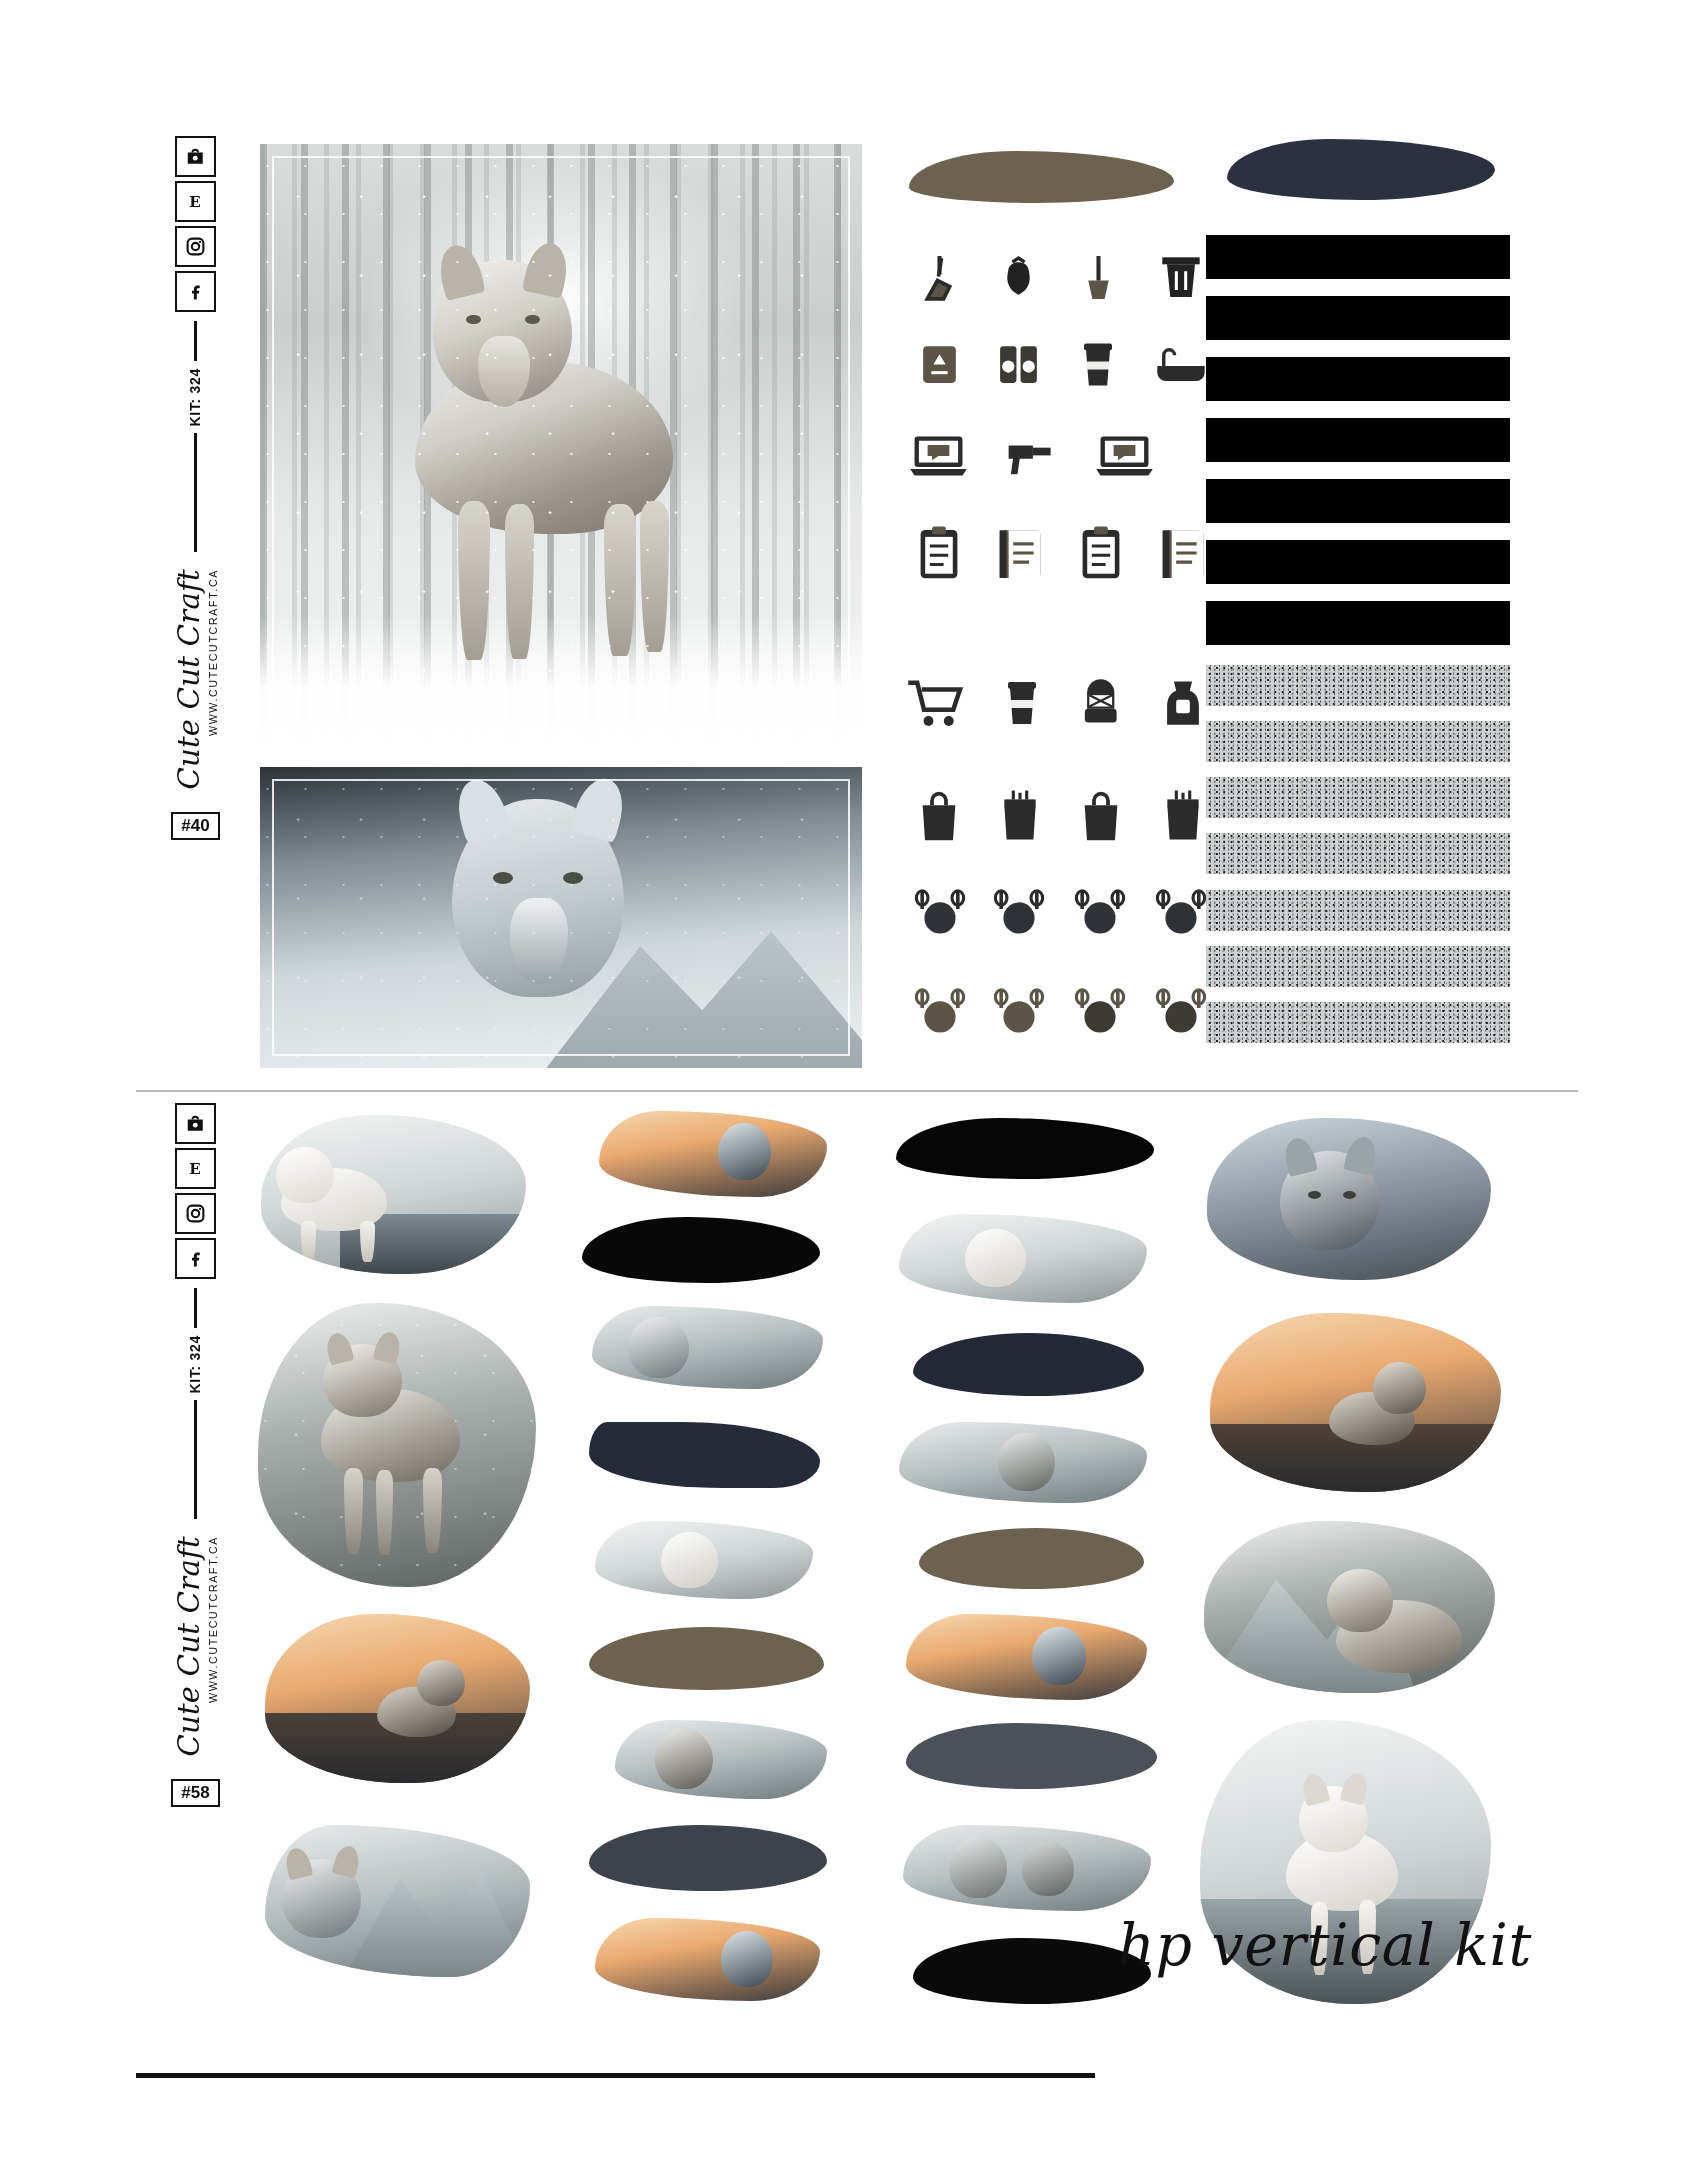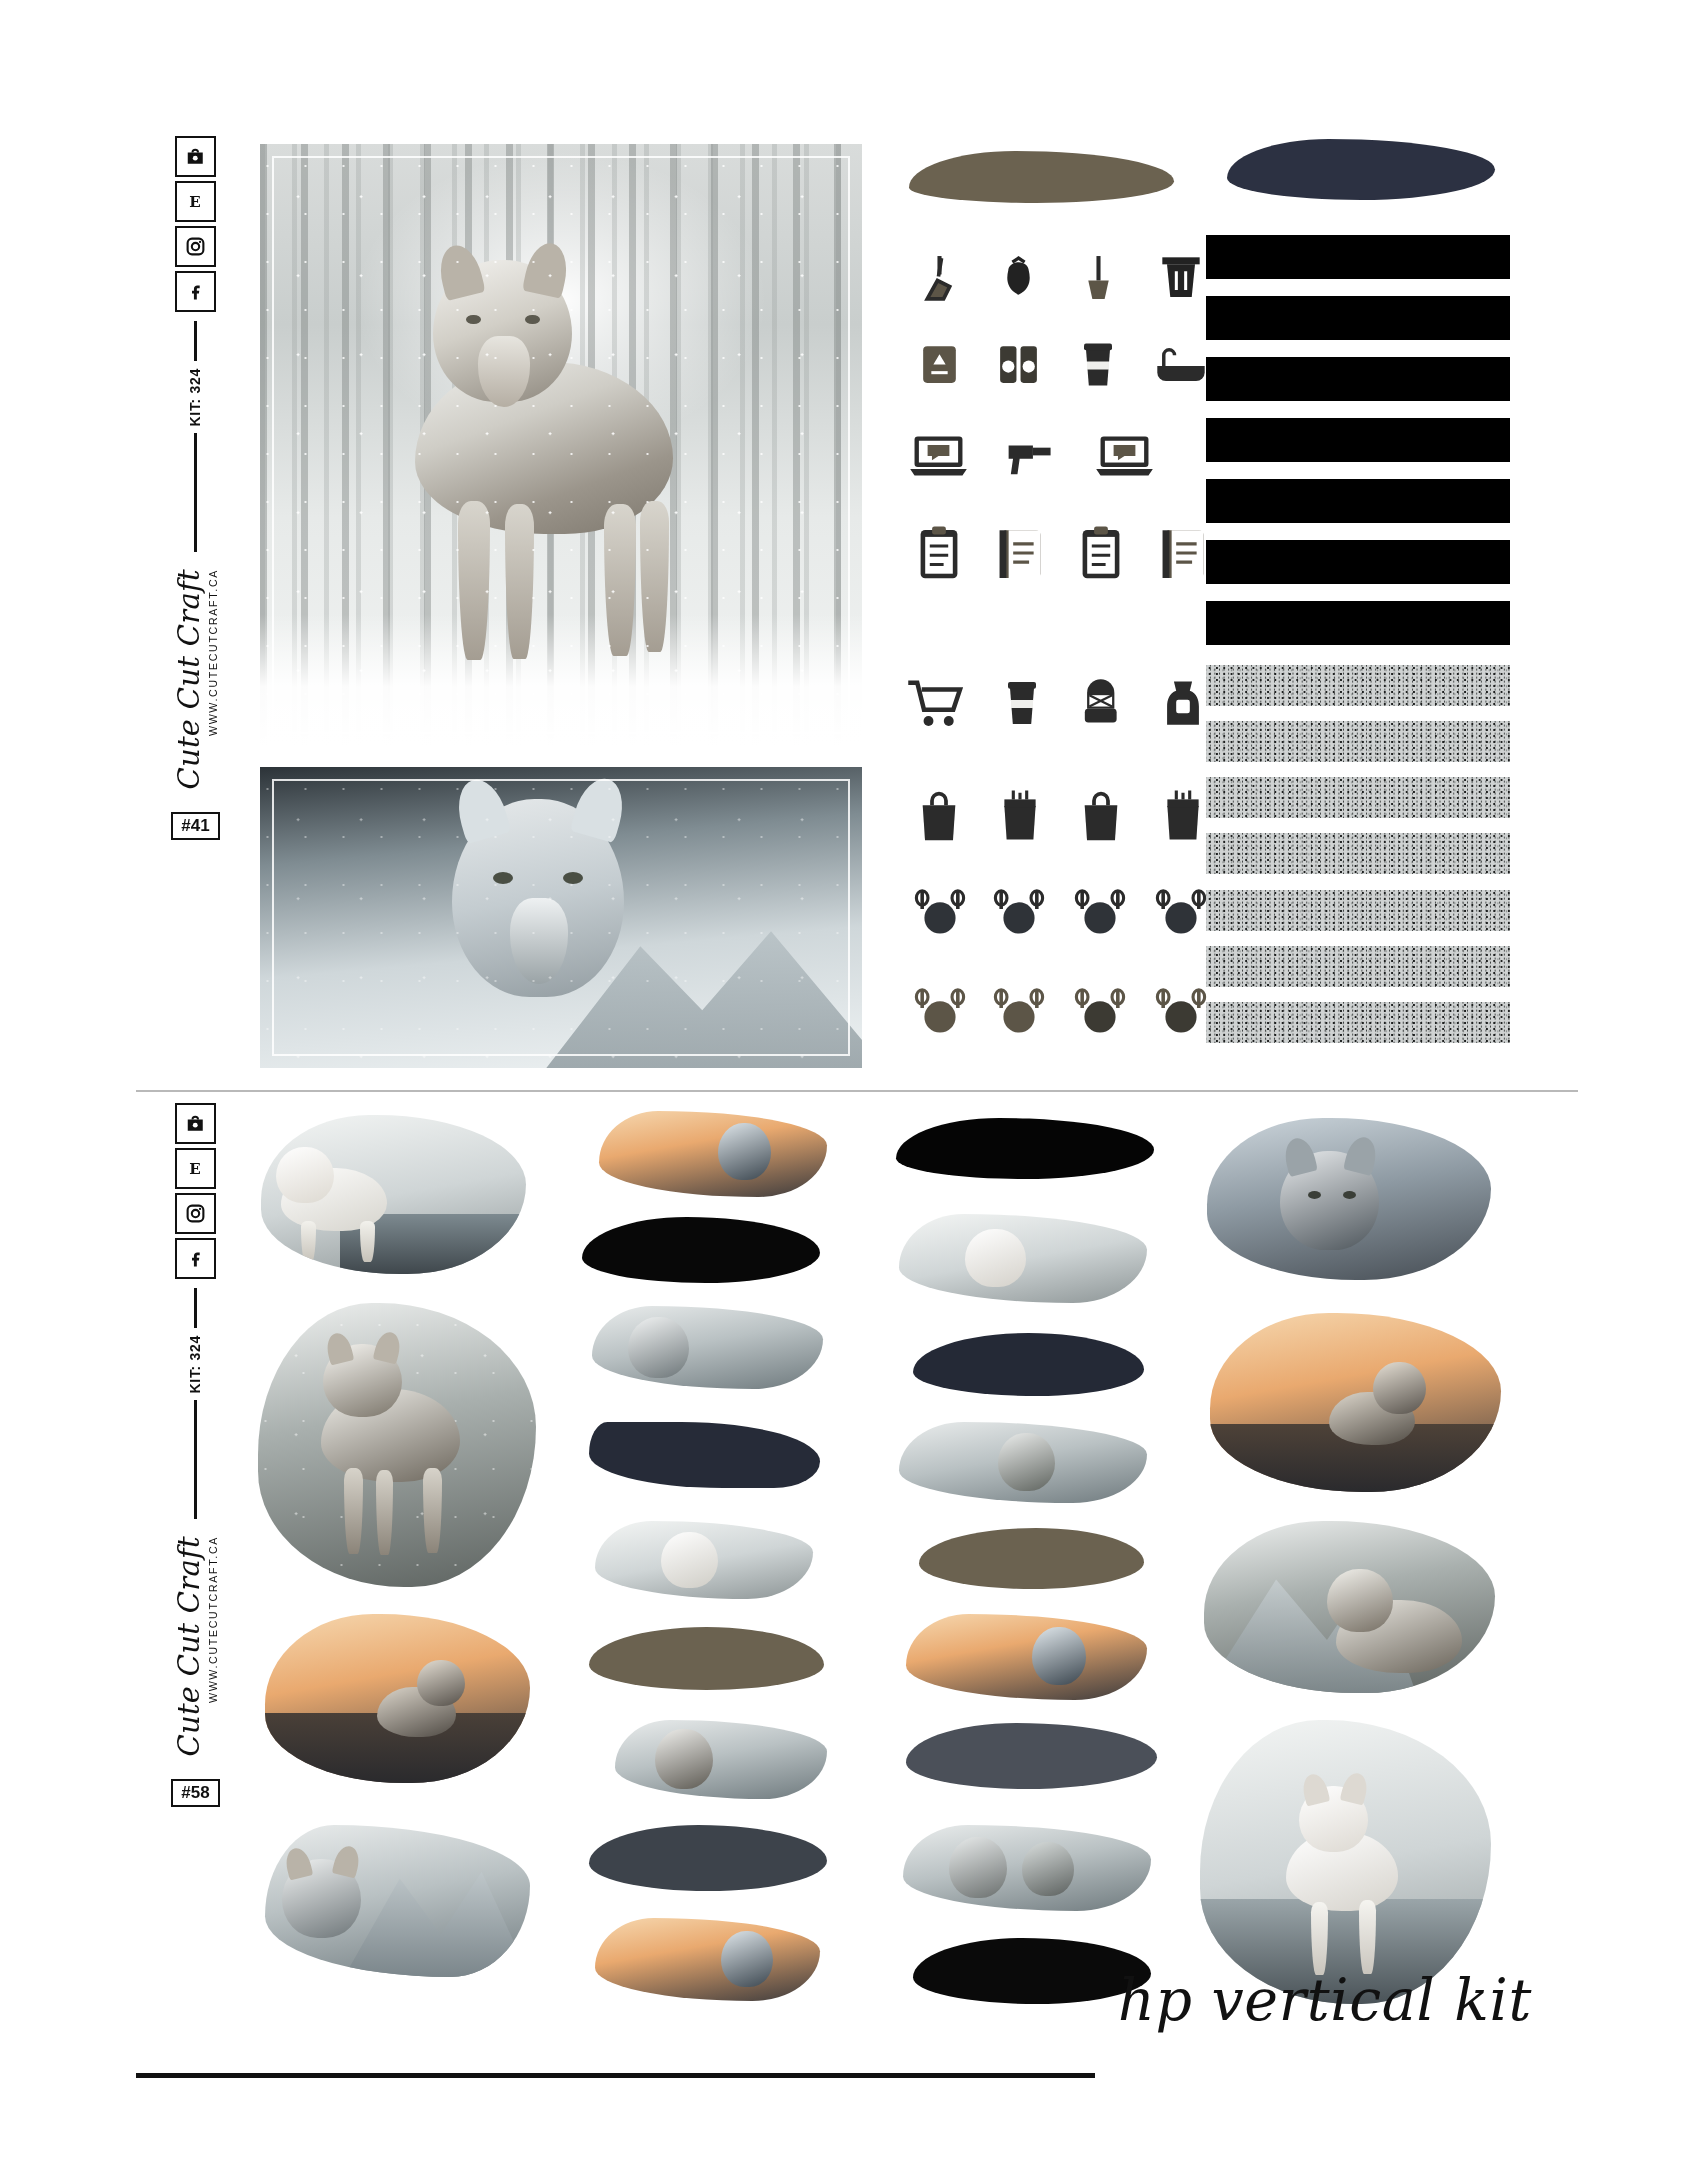--- a/index.html
+++ b/index.html
@@ -234,21 +234,21 @@
         </svg>
     </div>
   </div>
   <div class="rail-line" style="height:40px; margin-top:9.3px;"></div>
   <div class="kit-label" style="margin-top:6.6px;">KIT: 324</div>
   <div class="rail-line" style="height:119px; margin-top:6.6px;"></div>
   <div style="display:flex; flex-direction:row; align-items:flex-start; margin-top:17px;">
     <div class="brandmark">Cute Cut Craft</div>
     <div class="brandurl">WWW.CUTECUTCRAFT.CA</div>
   </div>
-  <div class="page-badge" style="margin-top:22.5px;">#41</div>
+  <div class="page-badge" style="margin-top:22.5px;">#40</div>
 </div>
 
 <div class="photo scene-snow" style="left:260px; top:144px; width:602px; height:602px;">
   <div class="trees"></div>
   <div class="ground"></div>
 
   <div class="wolf-body" style="left:155px; top:218px; width:258px; height:172px;"></div>
   <div class="wolf-leg" style="left:198px; top:357px; width:32px; height:159px;"></div>
   <div class="wolf-leg" style="left:245px; top:360px; width:29px; height:155px;"></div>
   <div class="wolf-leg" style="left:344px; top:360px; width:32px; height:152px;"></div>
@@ -660,14 +660,14 @@
   <div class="abs" style="left:0; right:0; top:179px; bottom:0; background:linear-gradient(180deg,#9aa5a9,#4a5358);"></div>
   <div class="wolf-body" style="left:86px; top:112px; width:112px; height:79px; background:linear-gradient(160deg,#ffffff,#d5d2cb);"></div>
   <div class="wolf-head" style="left:99px; top:66px; width:69px; height:66px; background:linear-gradient(160deg,#ffffff,#ddd9d2);"></div>
   <div class="wolf-ear" style="left:103px; top:54px; width:24px; height:30px; background:#ddd9d2; transform:rotate(-14deg);"></div>
   <div class="wolf-ear" style="left:143px; top:53px; width:24px; height:30px; background:#ddd9d2; transform:rotate(14deg);"></div>
   <div class="wolf-leg" style="left:111px; top:182px; width:17px; height:73px; background:linear-gradient(180deg,#f5f4f0,#c9c5bd);"></div>
   <div class="wolf-leg" style="left:159px; top:180px; width:17px; height:74px; background:linear-gradient(180deg,#f5f4f0,#c9c5bd);"></div>
 </div>
 
 <div class="rule" style="left:136px; top:2073px; width:959px; height:4.6px;"></div>
-<div class="abs script" style="left:1118px; top:1967px;">hp vertical kit</div>
+<div class="abs script" style="left:1118px; top:1912px;">hp vertical kit</div>
 
 
 </body></html>

